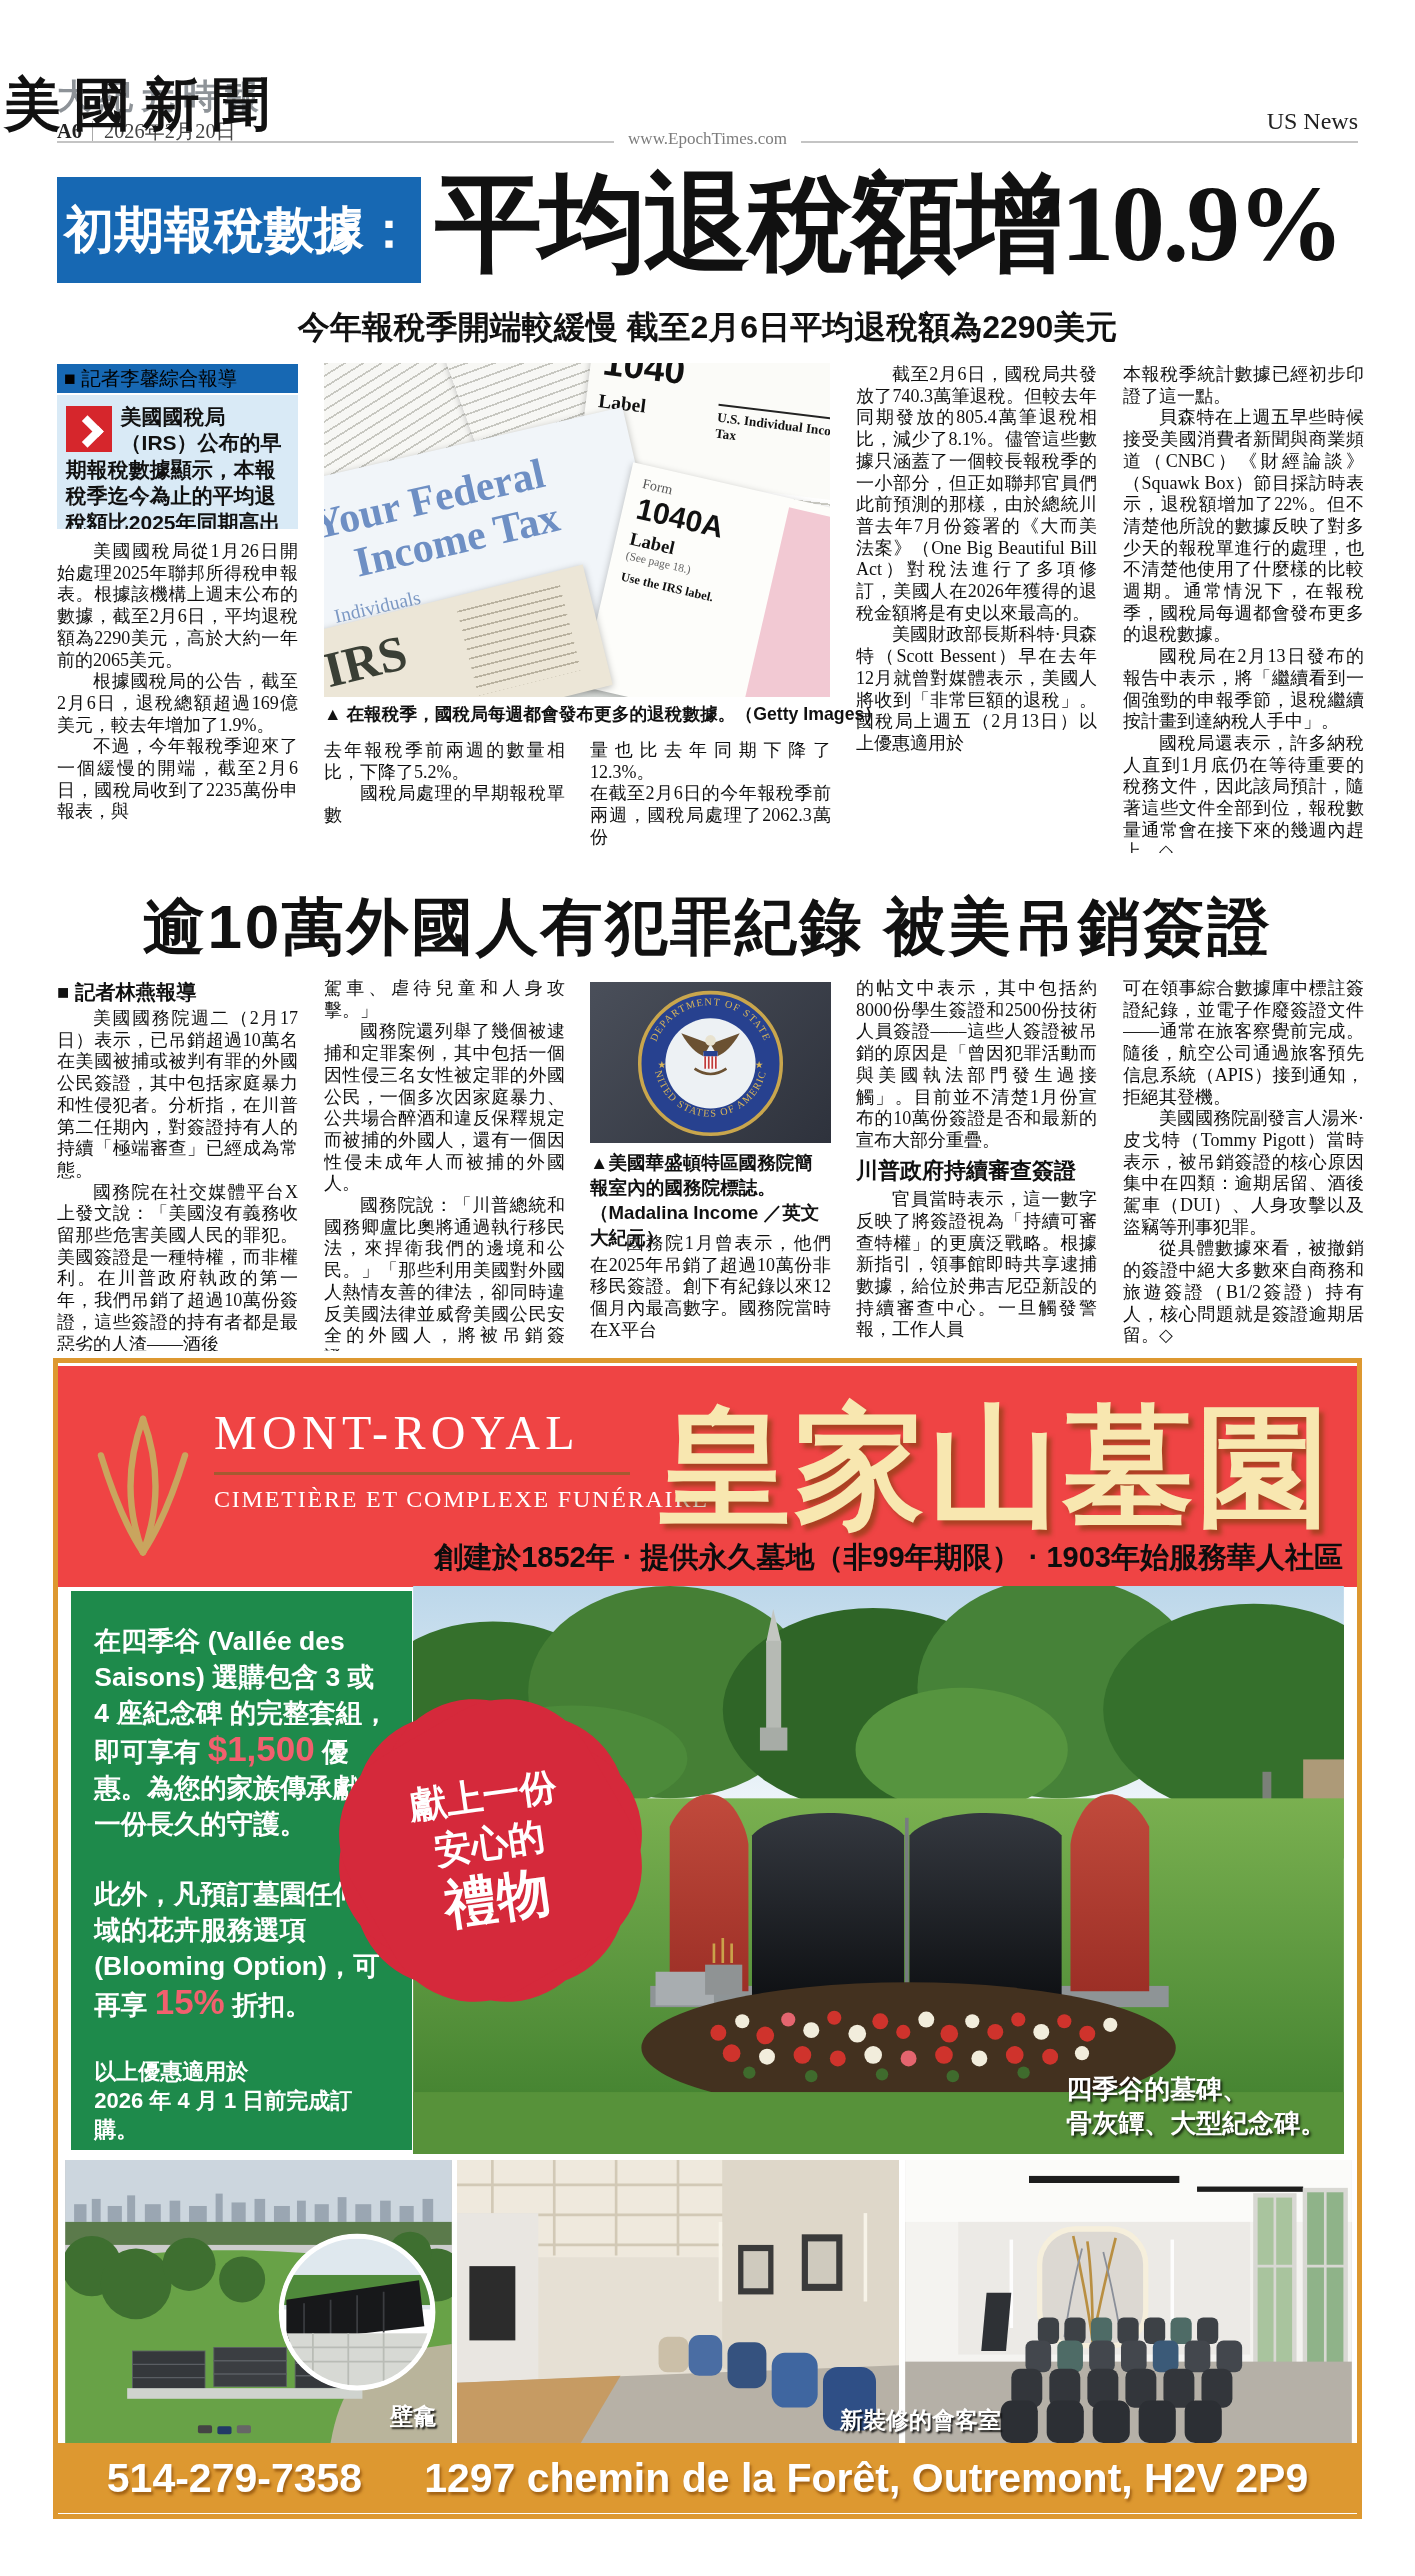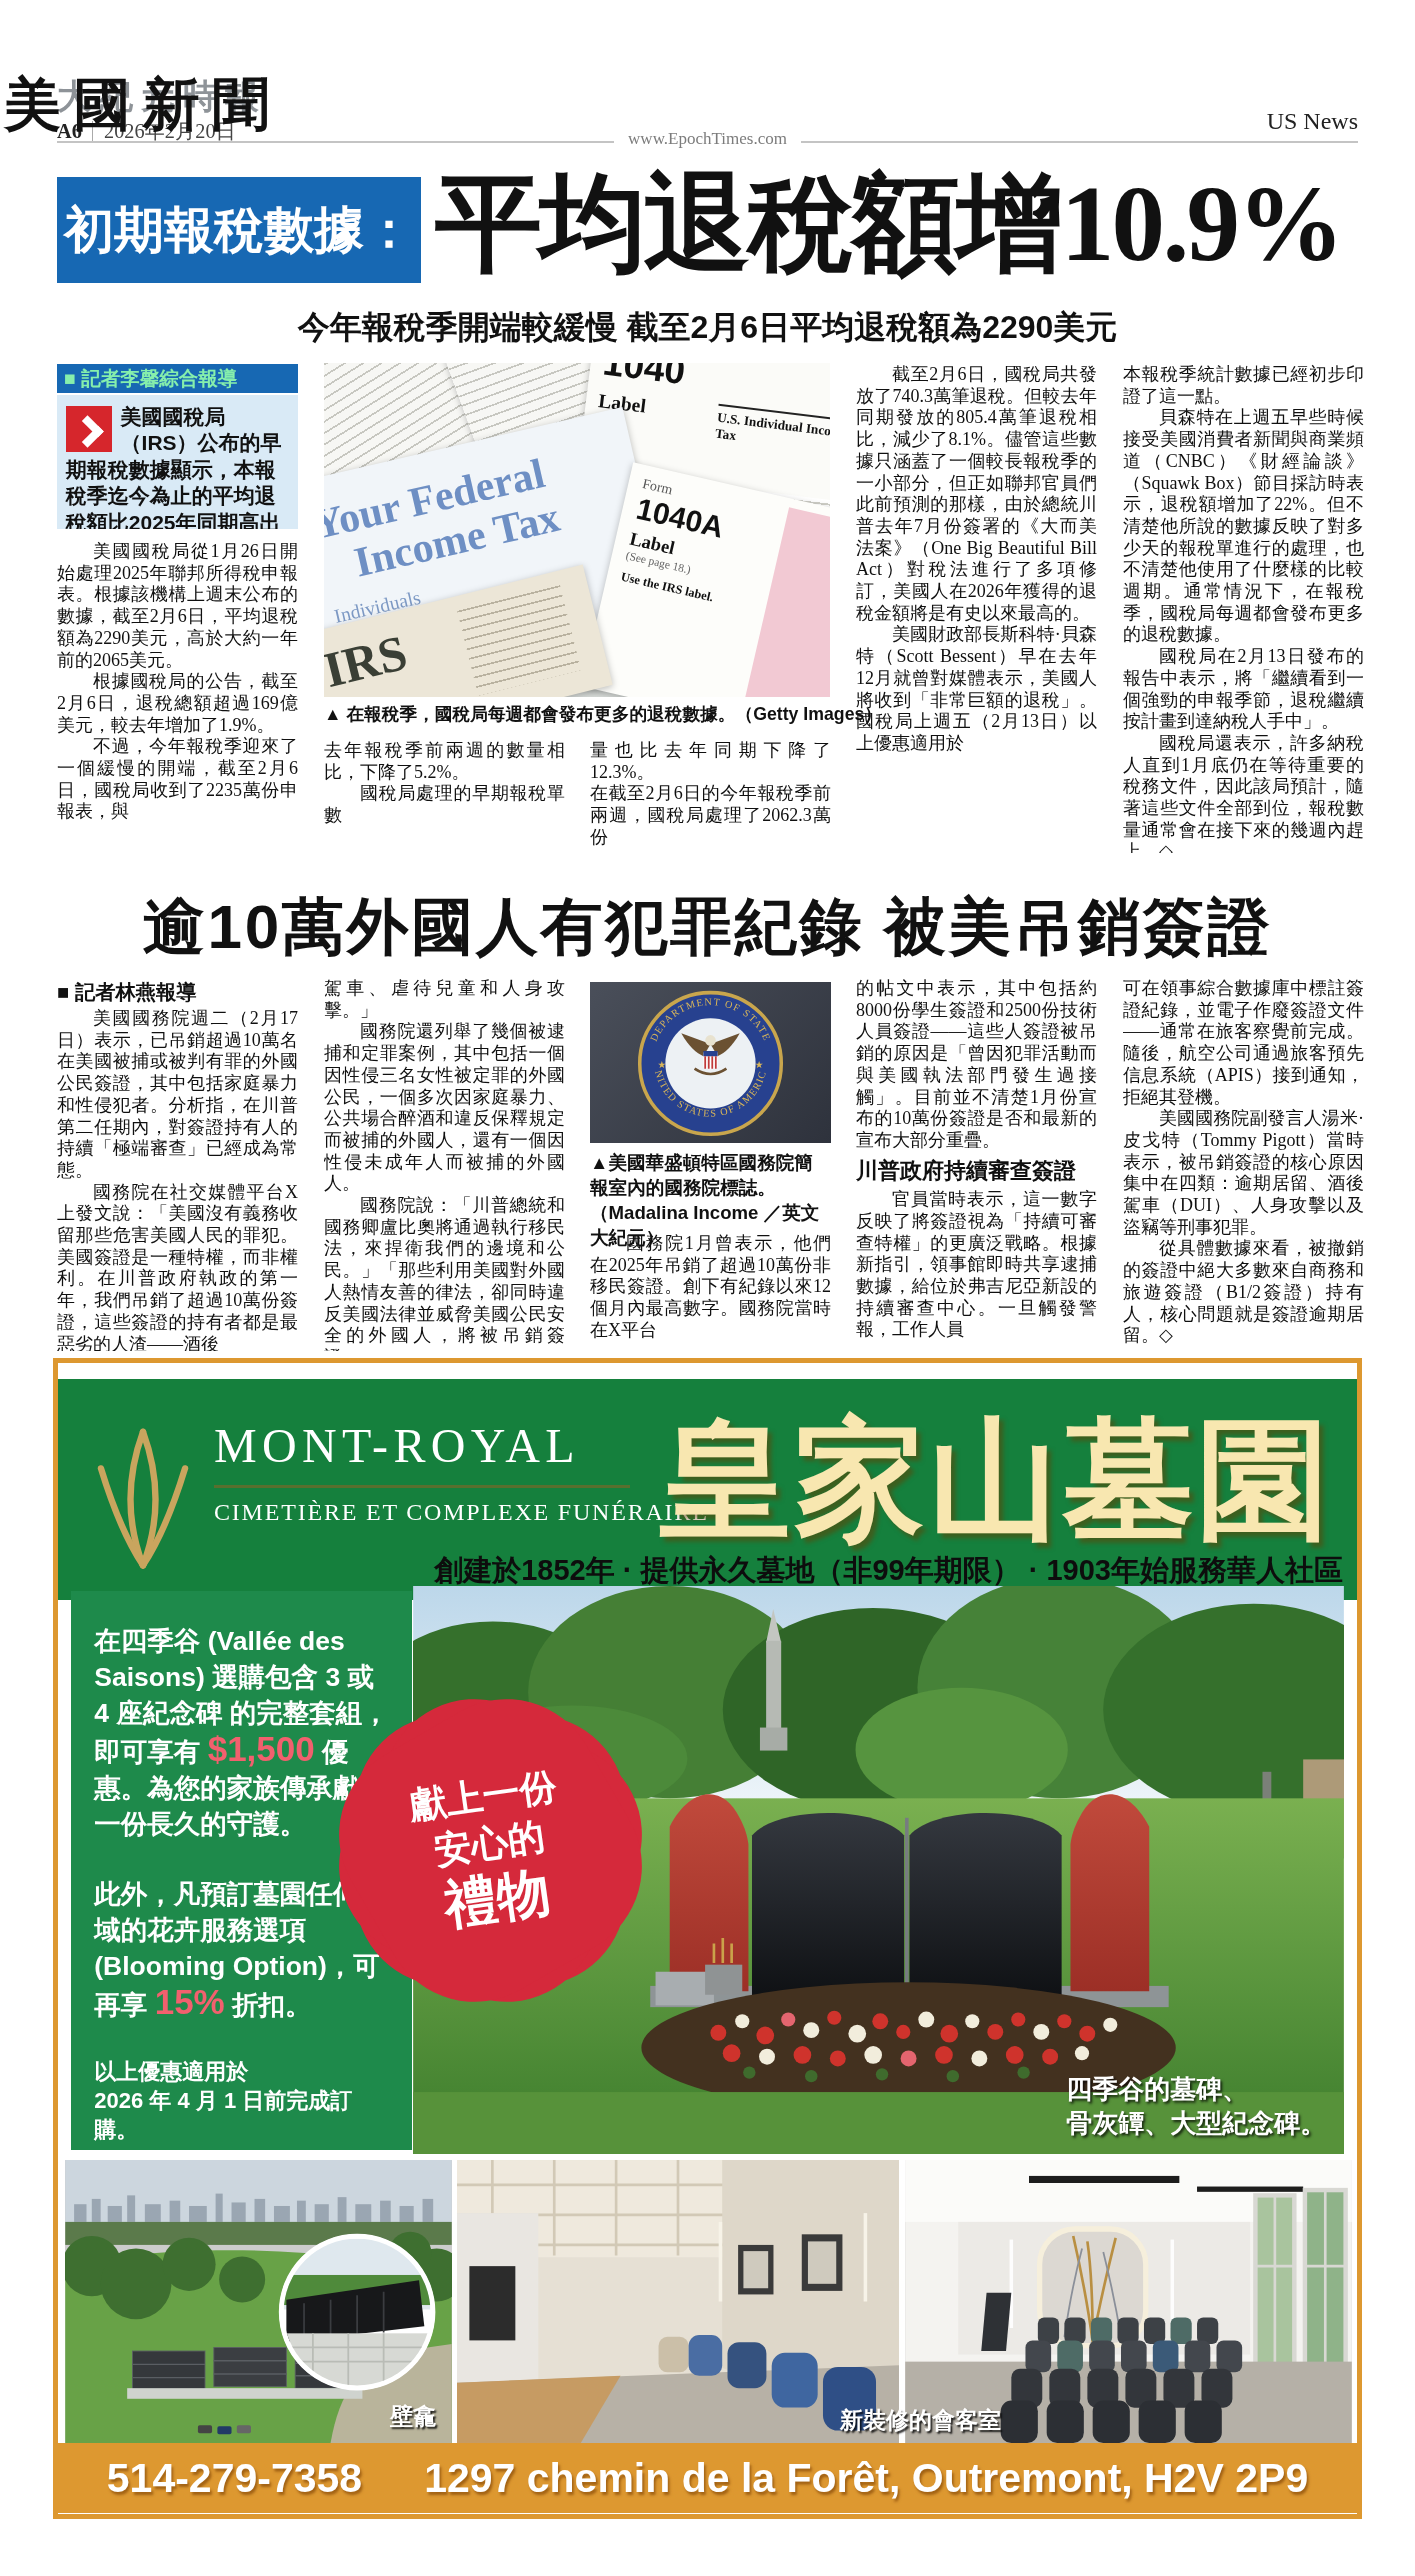--- a/index.html
+++ b/index.html
@@ -20,22 +20,22 @@
   .kicker{left:57px;top:177px;width:364px;height:106px;background:#1768b3;color:#fff;
           display:flex;align-items:center;justify-content:center;font-size:50px;font-weight:800;}
   .headline1{left:435px;top:168px;width:938px;font-size:107px;font-weight:900;letter-spacing:-2.7px;
              line-height:1.05;white-space:nowrap;}
   .subhead1{left:0;right:0;top:306px;text-align:center;font-size:32px;font-weight:700;
             font-family:"Liberation Sans","DejaVu Sans",sans-serif;}
   
   .bodytext{font-size:18px;line-height:21.7px;text-align:justify;color:#101010;overflow:hidden;}
   .bodytext p{margin:0;}
   .bodytext p.ind{text-indent:2em;}
-  .byline-bar{left:57px;top:364px;width:241px;height:29px;background:#1768b3;color:#86efac;
-              font-family:"Liberation Sans","DejaVu Sans",sans-serif;font-weight:700;font-size:19.5px;
+  .byline-bar{left:57px;top:364px;width:241px;height:29px;background:#1768b3;color:#000000;
+              font-family:"Liberation Sans","DejaVu Sans",sans-serif;font-weight:400;font-size:19.5px;
               display:flex;align-items:center;padding-left:7px;box-sizing:border-box;}
   .lede{left:57px;top:395px;width:241px;height:134px;background:#d9eaf6;box-sizing:border-box;
         padding:8.8px 8.8px;font-family:"Liberation Sans","DejaVu Sans",sans-serif;
         font-weight:700;font-size:21px;line-height:26.5px;overflow:hidden;}
   .arrow-box{float:left;width:46px;height:46px;background:#d6262c;margin:1.8px 8.8px 1.8px 0;position:relative;}
   .arrow-box::after{content:"";position:absolute;left:10.6px;top:14px;width:15px;height:15px;
         border-top:8px solid #fff;border-right:8px solid #fff;transform:rotate(45deg);}
   .caption{font-family:"Liberation Sans","DejaVu Sans",sans-serif;font-weight:700;color:#111;}
   
   .headline2{left:0;right:0;top:885px;text-align:center;font-size:62px;font-weight:900;letter-spacing:2.7px;
@@ -44,21 +44,21 @@
            font-family:"Liberation Sans","DejaVu Sans",sans-serif;}
   .subhead2{font-family:"Liberation Sans","DejaVu Sans",sans-serif;font-weight:700;font-size:22px;
             margin:8.8px 0 7px 0 !important;text-indent:0 !important;}
   
   .photobox{overflow:hidden;background:#d8dcd9;}
   .tp{position:absolute;box-shadow:0 1.8px 7px rgba(0,0,0,.25);}
   .tp-lines{background:repeating-linear-gradient(0deg,#f7f7f4 0 8px,#c7c7c0 8px 9.7px);}
   .seal-photo{background:linear-gradient(135deg,#4a4f5a,#2e323c);}
   
   .ad{left:53px;top:1358px;width:1309px;height:1161px;border:5.3px solid #dd9830;background:#fff;box-sizing:border-box;}
-  .ad-banner{left:0;top:16px;width:1299px;height:221px;background:#15803d;}
+  .ad-banner{left:0;top:3px;width:1299px;height:221px;background:#ef4444;}
   .brand{left:156px;top:39px;color:#fff;}
   .brand-name{font-size:48px;letter-spacing:5.3px;font-weight:400;}
   .brand-rule{width:416px;height:2.7px;background:#7d6527;opacity:.65;margin:12.4px 0 10.6px 0;}
   .brand-sub{font-size:24px;letter-spacing:1.8px;}
   .ad-title{right:25px;top:14px;font-size:131px;font-weight:900;color:#f8e7b0;letter-spacing:3.5px;
             text-shadow:4.4px 5.3px 4.4px rgba(101,62,2,.5);}
   .ad-tagline{left:0;right:14px;bottom:8.8px;text-align:right;font-size:29px;font-weight:700;color:#0d0d0d;
               font-family:"Liberation Sans","DejaVu Sans",sans-serif;}
   .green-box{left:13.3px;top:228px;width:341px;height:559px;background:#1e8a4b;color:#fff;box-sizing:border-box;
              padding:32px 23px;font-family:"Liberation Sans","DejaVu Sans",sans-serif;font-weight:700;}

